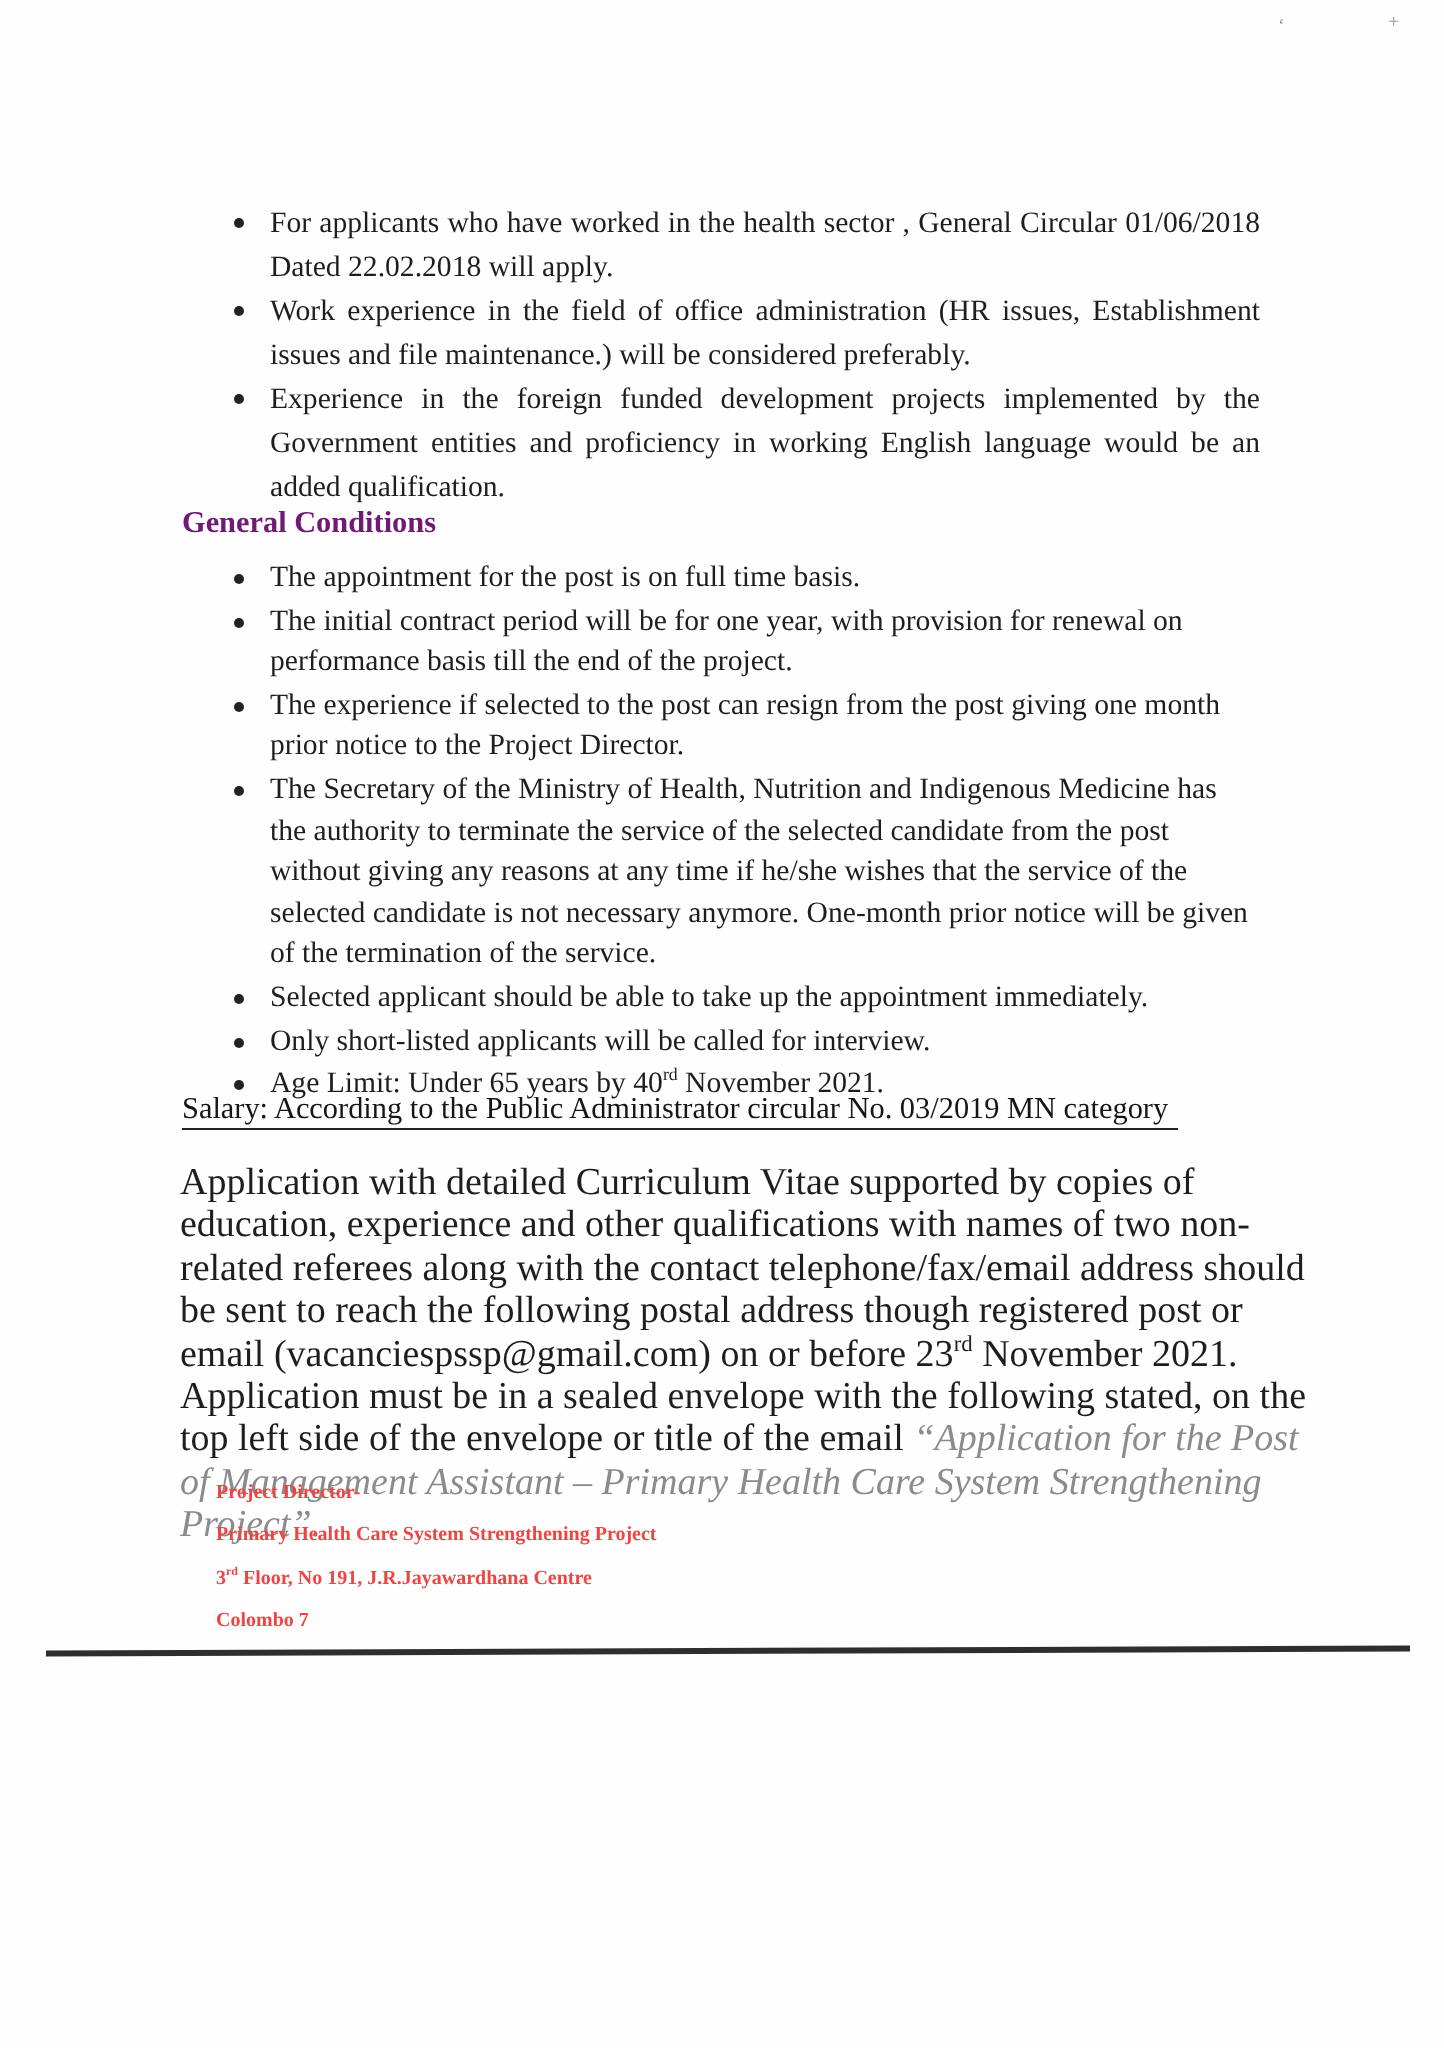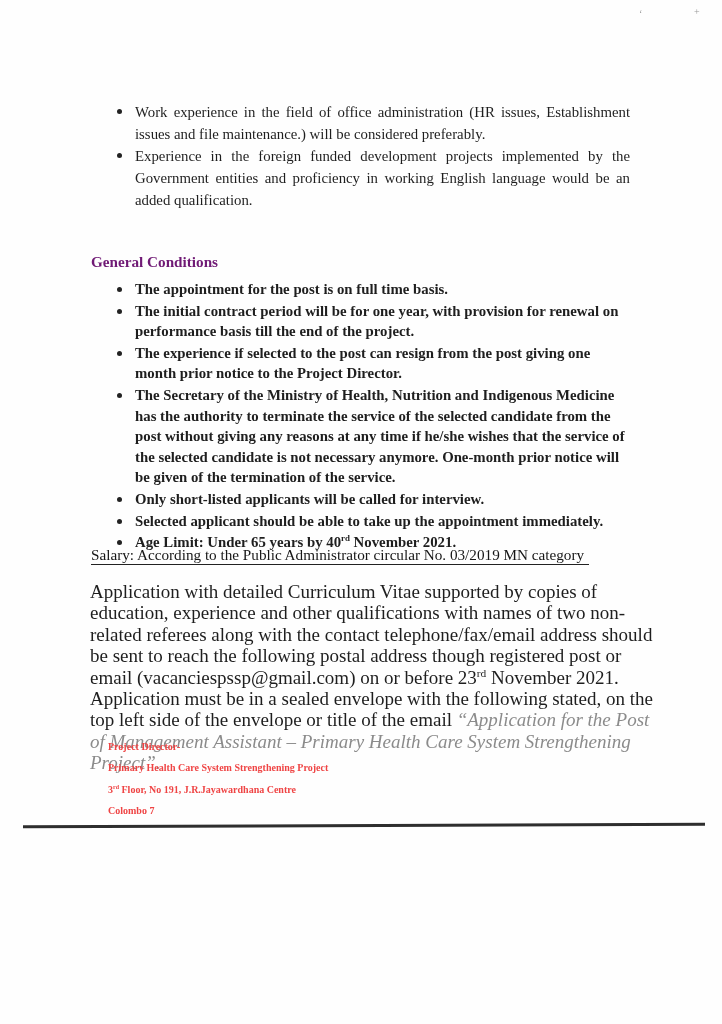--- a/index.html
+++ b/index.html
@@ -12,21 +12,21 @@
     overflow:hidden;
   }
   
   .bullets{list-style:none;margin:0;padding:0;position:absolute;left:90px;width:540px;}
   .bullet-item{position:relative;padding-left:45px;}
   .dot{position:absolute;left:27px;top:8px;width:5px;height:5px;border-radius:50%;background:#222;}
   .btext{display:block;}
   .intro{top:101px;font-size:14.8px;line-height:22px;}
   .intro .btext{text-align:justify;}
   .gc{top:279px;font-size:14.8px;line-height:20.6px;}
-  .gc .bullet-item{margin-bottom:1px;font-weight:bold;}
+  .gc .bullet-item{margin-bottom:1px;}
   
   .gc-heading{position:absolute;left:91px;top:253px;margin:0;font-size:15.2px;font-weight:bold;color:#701a75;}
   
   .salary{position:absolute;left:91px;top:546px;margin:0;font-size:15.2px;font-weight:normal;color:#161616;}
   .salary-text{border-bottom:1.8px solid #222;padding-bottom:1px;padding-right:5px;}
   
   .application{position:absolute;left:90px;top:581px;width:574px;margin:0;font-size:19px;line-height:21.4px;}
   .quote{font-style:italic;color:#8b8b8b;}
   
   .signature{position:absolute;left:108px;top:736px;font-size:10px;font-weight:bold;color:#ef4444;line-height:21.4px;}
@@ -41,20 +41,24 @@
 </style>
 </head>
 <body>
 
 <div class="page">
 
   <span class="artifact a1">ʻ</span>
   <span class="artifact a2">+</span>
 
   <ul class="bullets intro">
+    <li class="bullet-item">
+      <span class="dot"></span>
+      <span class="btext">For applicants who have worked in the health sector , General Circular 01/06/2018 Dated 22.02.2018 will apply.</span>
+    </li>
     <li class="bullet-item">
       <span class="dot"></span>
       <span class="btext">Work experience in the field of office administration (HR issues, Establishment issues and file maintenance.) will be considered preferably.</span>
     </li>
     <li class="bullet-item">
       <span class="dot"></span>
       <span class="btext">Experience in the foreign funded development projects implemented by the Government entities and proficiency in working English language would be an added qualification.</span>
     </li>
   </ul>
 
@@ -72,25 +76,25 @@
     <li class="bullet-item">
       <span class="dot"></span>
       <span class="btext">The experience if selected to the post can resign from the post giving one month prior notice to the Project Director.</span>
     </li>
     <li class="bullet-item">
       <span class="dot"></span>
       <span class="btext">The Secretary of the Ministry of Health, Nutrition and Indigenous Medicine has the authority to terminate the service of the selected candidate from the post without giving any reasons at any time if he/she wishes that the service of the selected candidate is not necessary anymore. One-month prior notice will be given of the termination of the service.</span>
     </li>
     <li class="bullet-item">
       <span class="dot"></span>
-      <span class="btext">Only short-listed applicants will be called for interview.</span>
+      <span class="btext">Selected applicant should be able to take up the appointment immediately.</span>
     </li>
     <li class="bullet-item">
       <span class="dot"></span>
-      <span class="btext">Selected applicant should be able to take up the appointment immediately.</span>
+      <span class="btext">Only short-listed applicants will be called for interview.</span>
     </li>
     <li class="bullet-item">
       <span class="dot"></span>
       <span class="btext"><span>Age Limit: Under 65 years by 40</span><sup>rd</sup><span> November 2021.</span></span>
     </li>
   </ul>
 
   <p class="salary"><span class="salary-text">Salary: According to the Public Administrator circular No. 03/2019 MN category</span></p>
 
   <p class="application"><span>Application with detailed Curriculum Vitae supported by copies of education, experience and other qualifications with names of two non-related referees along with the contact telephone/fax/email address should be sent to reach the following postal address though registered post or email (vacanciespssp@gmail.com) on or before 23</span><sup>rd</sup><span> November 2021. Application must be in a sealed envelope with the following stated, on the top left side of the envelope or title of the email </span><span class="quote">“Application for the Post of Management Assistant – Primary Health Care System Strengthening Project”.</span></p>

